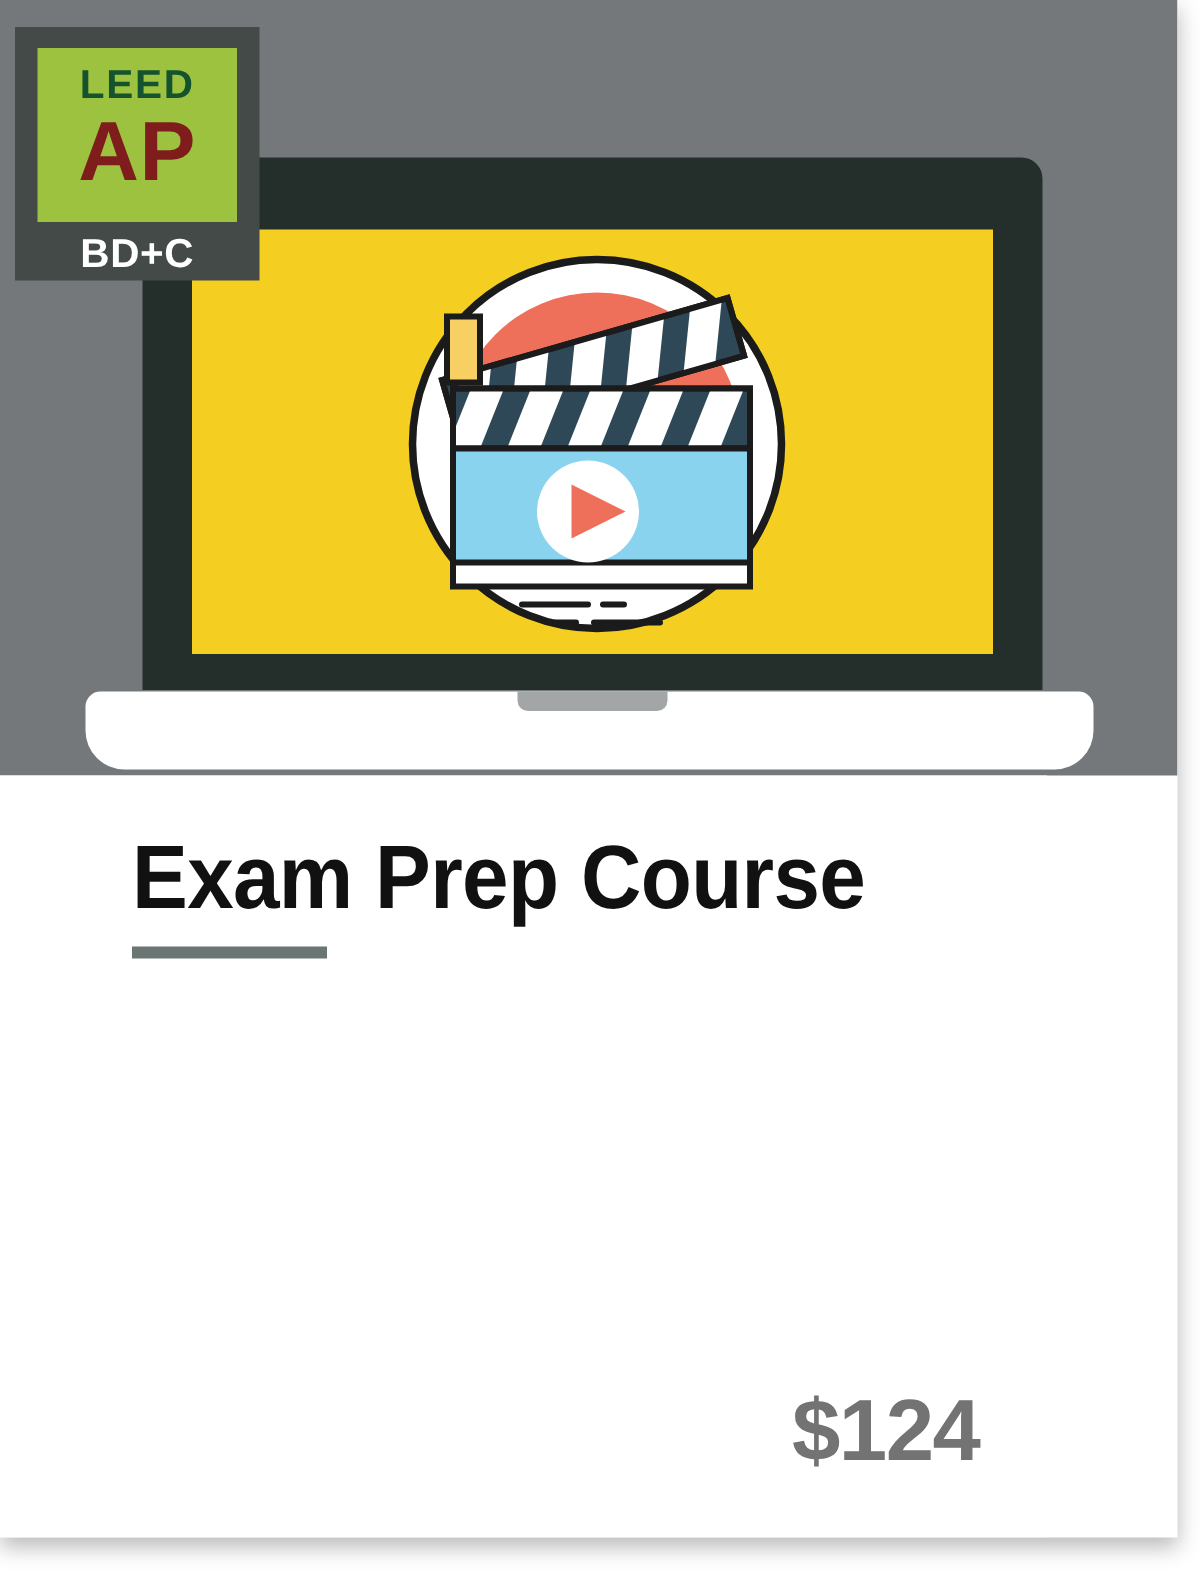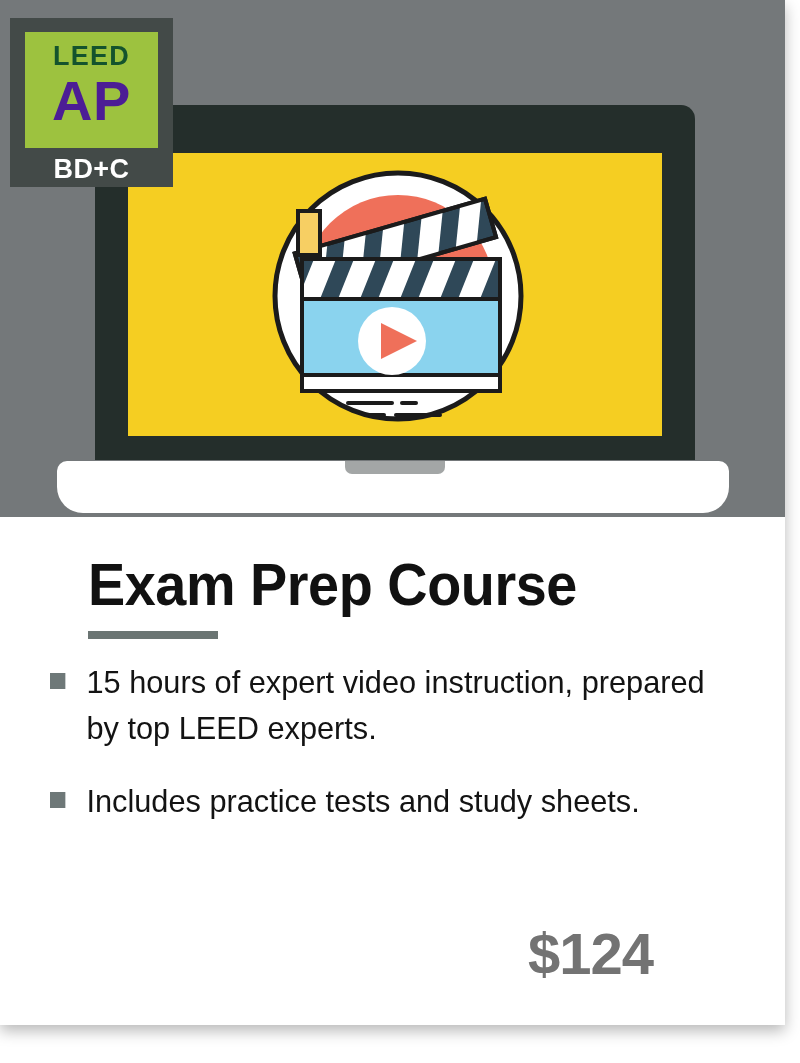--- a/index.html
+++ b/index.html
@@ -104,21 +104,21 @@
   }
   .leed-word {
     color: #14532d;
     font-size: 27px;
     font-weight: bold;
     letter-spacing: 1.2px;
     line-height: 1;
     padding-top: 11px;
   }
   .leed-ap {
-    color: #4c1d95;
+    color: #7f1d1d;
     font-size: 56px;
     font-weight: bold;
     line-height: 1;
     letter-spacing: 0.5px;
     padding-top: 3px;
   }
   .leed-sub {
     position: absolute;
     left: 0;
     top: 136px;
@@ -288,27 +288,17 @@
       </div>
       <div class="leed-sub">BD+C</div>
     </div>
 
   </div>
 
   <div class="info">
     <h1 class="course-title">Exam Prep Course</h1>
     <div class="title-divider"></div>
 
-    <ul class="feature-list">
-      <li class="feature-item">
-        <span class="feature-bullet"></span>
-        <span>15 hours of expert video instruction, prepared by top LEED experts.</span>
-      </li>
-      <li class="feature-item">
-        <span class="feature-bullet"></span>
-        <span>Includes practice tests and study sheets.</span>
-      </li>
-    </ul>
 
     <div class="price">$124</div>
   </div>
 
 </div>
 
 </body></html>

